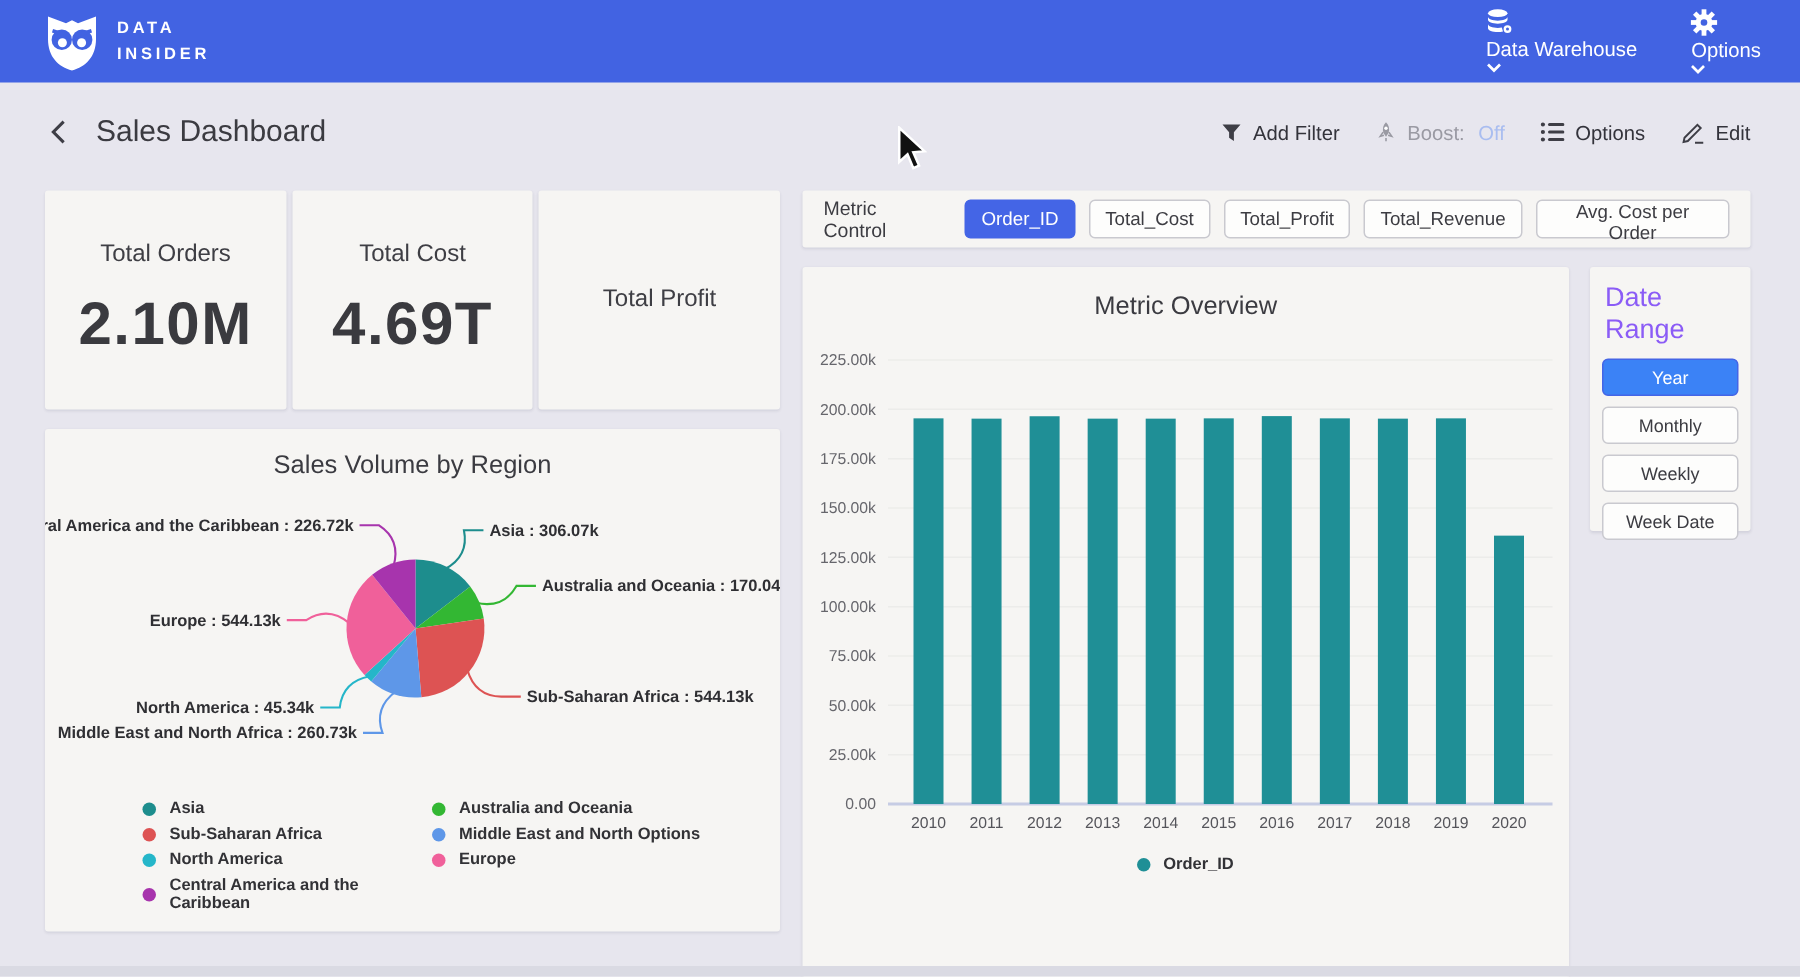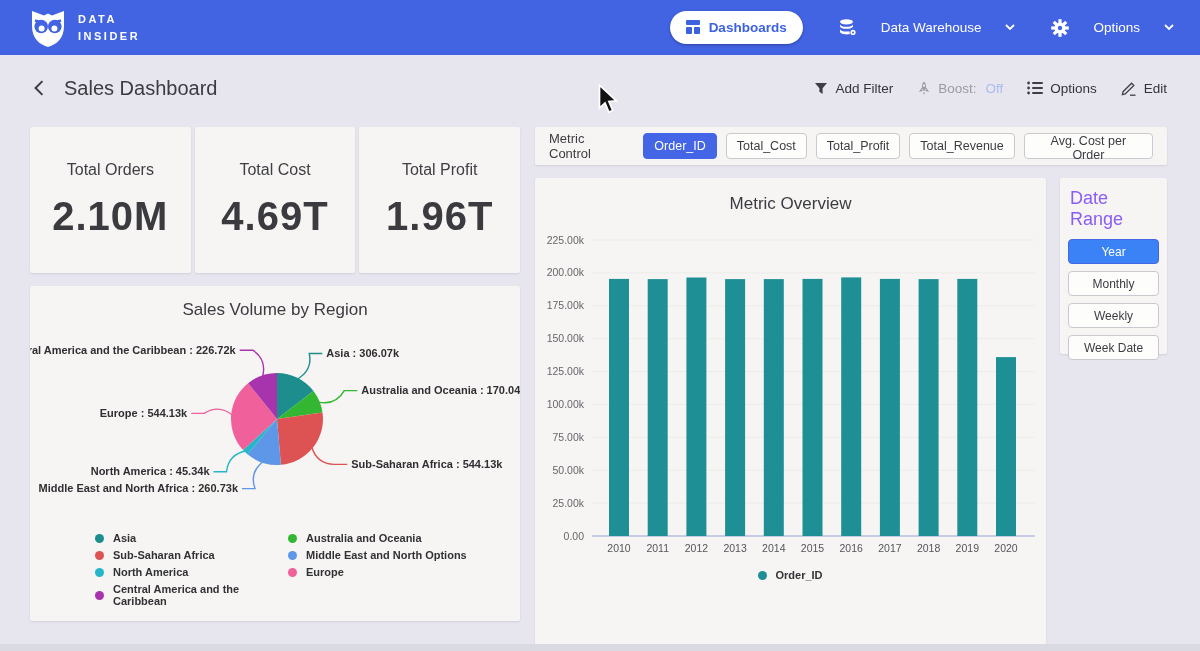--- a/index.html
+++ b/index.html
@@ -11,21 +11,21 @@
   .topnav { height:55px; background:#4263e2; display:flex; align-items:center;
     justify-content:space-between; padding:0 26px 0 28px; box-sizing:border-box; }
   .brand { display:flex; align-items:center; gap:10px; }
   .brand-text { color:#fff; font-size:11px; font-weight:bold; letter-spacing:2.5px;
     display:flex; flex-direction:column; line-height:1.5; }
   .nav-right { display:flex; align-items:center; gap:36px; }
   .pill { background:#fff; color:#3d62e0; border:none; border-radius:17px; height:33px;
     padding:0 16px; display:flex; align-items:center; gap:8px; font-weight:bold;
     font-size:13.5px; box-shadow:0 1px 3px rgba(0,0,30,.3); cursor:pointer;
     font-family:inherit; }
-  .navitem { color:#fff; font-size:13.5px; display:flex; gap:24px; align-items:center; cursor:pointer; }
+  .navitem { color:#fff; font-size:13.5px; display:flex; gap:2px; align-items:flex-start; cursor:pointer;flex-direction:column; }
   
   .page-header { height:66px; display:flex; align-items:center; padding:0 33px 0 30px; gap:16px; }
   .back-btn { background:none; border:none; padding:2px; cursor:pointer; display:flex; }
   .page-title { font-size:20px; color:#3b3b41; font-weight:500; margin:0; }
   .header-actions { margin-left:auto; display:flex; gap:24px; align-items:center; }
   .action { display:flex; align-items:center; gap:7px; font-size:13.5px; color:#33333b;
     font-weight:500; cursor:pointer; }
   .action .lbl-gray { color:#9a9aa3; }
   .action .lbl-blue { color:#a9bdf0; margin-left:2px; }
   
@@ -77,30 +77,20 @@
       <circle cx="13.6" cy="21.5" r="3" fill="#ffffff"></circle>
       <circle cx="26.4" cy="21.5" r="3" fill="#ffffff"></circle>
       <path d="M7 13.5 L18 17 M33 13.5 L22 17" stroke="#4263e2" stroke-width="2.4" fill="none"></path>
     </svg>
     <div class="brand-text">
       <span>DATA</span>
       <span>INSIDER</span>
     </div>
   </div>
   <div class="nav-right">
-    <button class="pill">
-      <svg width="15" height="15" viewBox="0 0 15 15">
-        <g fill="#3d62e0">
-          <rect x="0" y="0" width="14" height="5" rx="1"></rect>
-          <rect x="0" y="7" width="6" height="7" rx="1"></rect>
-          <rect x="8" y="7" width="6" height="7" rx="1"></rect>
-        </g>
-      </svg>
-      <span>Dashboards</span>
-    </button>
     <div class="navitem">
       <svg width="18" height="17" viewBox="0 0 18 17">
         <g fill="#ffffff">
           <ellipse cx="7.5" cy="2.8" rx="6.5" ry="2.6"></ellipse>
           <path d="M1 5.2 c0 1.5 2.9 2.6 6.5 2.6 s6.5 -1.1 6.5 -2.6 v2 c0 1.5 -2.9 2.6 -6.5 2.6 S1 8.7 1 7.2 Z"></path>
           <path d="M1 10 c0 1.5 2.9 2.6 6.5 2.6 1 0 1.9 -.1 2.7 -.25 l.8 2.6 c-1 .3 -2.2 .45 -3.5 .45 C3.9 15.4 1 14.3 1 12.8 Z"></path>
           <circle cx="14" cy="13.4" r="2.6"></circle>
         </g>
         <circle cx="14" cy="13.4" r="1" fill="#4263e2"></circle>
       </svg>
@@ -185,21 +175,20 @@
         <div class="card kpi-card">
           <div class="kpi-label">Total Orders</div>
           <div class="kpi-value">2.10M</div>
         </div>
         <div class="card kpi-card">
           <div class="kpi-label">Total Cost</div>
           <div class="kpi-value">4.69T</div>
         </div>
         <div class="card kpi-card">
           <div class="kpi-label">Total Profit</div>
-          <div class="kpi-value">1.96T</div>
         </div>
       </div>
     <div class="card pie-card">
       <div class="card-title">Sales Volume by Region</div>
       <svg id="pie-svg" width="490" height="208" viewBox="0 0 490 208">
           <path d="M247,99 L247.0,53.0 A46,46 0 0 1 283.5,71.0 Z" fill="#1d8d8d"></path>
           <path d="M266.5,59.5 Q282.8,50.8 279.3,33.5 L292.3,33.5" fill="none" stroke="#1d8d8d" stroke-width="1.4"></path>
           <text x="296.3" y="37.1" text-anchor="start" font-size="11" font-weight="bold" fill="#2f2f33">Asia : 306.07k</text>
           <path d="M247,99 L283.5,71.0 A46,46 0 0 1 292.5,92.4 Z" fill="#33b733"></path>
           <path d="M287.5,81.9 Q305.6,86.0 314.3,70.6 L327.3,70.6" fill="none" stroke="#33b733" stroke-width="1.4"></path>

